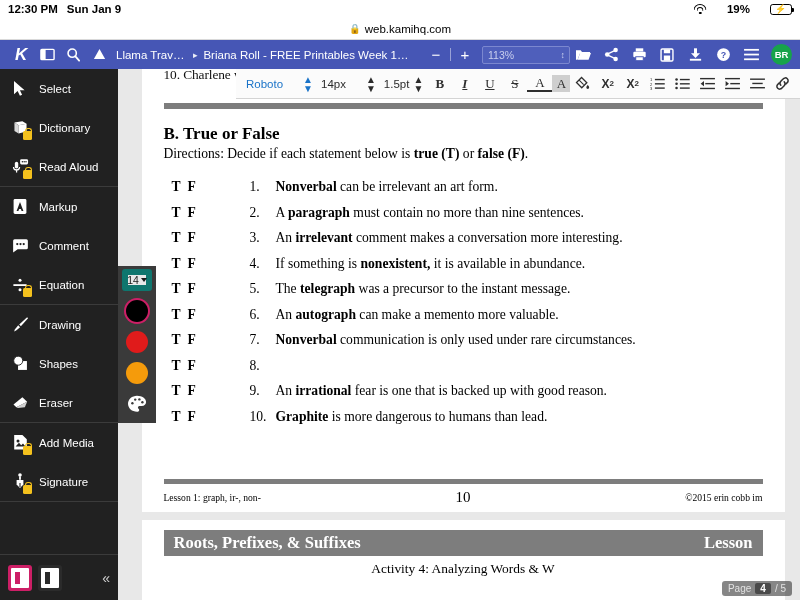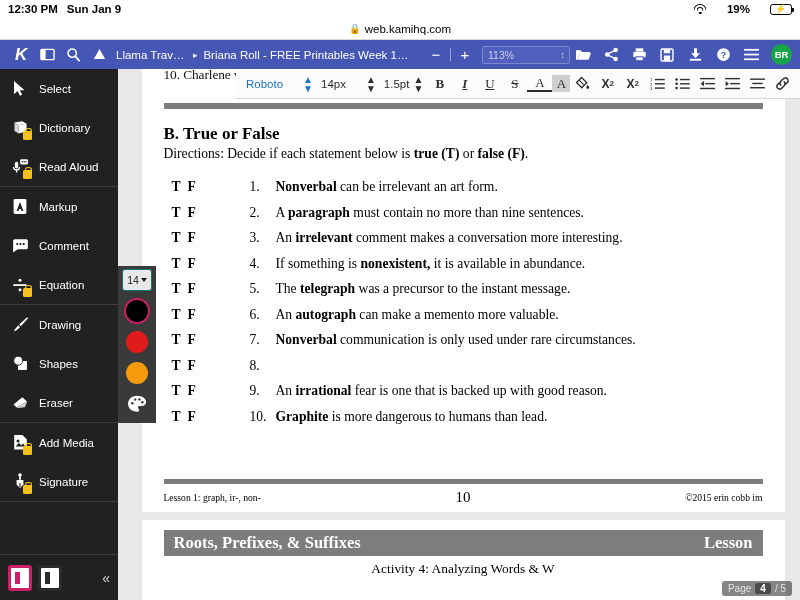--- a/index.html
+++ b/index.html
@@ -125,21 +125,21 @@
 
   
   .tool-strip {
     position: absolute; left: 118px; top: 197px;
     width: 38px; background: #3a3a3a;
     padding: 6px 0 8px; display: flex; flex-direction: column;
     align-items: center; gap: 9px; z-index: 5;
   }
   .size-pill {
     width: 30px; height: 22px; background: #e8e8e8; color: #1a1a1a;
-    border: 1px solid #0f766e; border-radius: 3px;
+    border: 6px solid #0f766e; border-radius: 3px;
     font-size: 10.5px; display: flex; align-items: center; justify-content: center; gap: 2px;
     margin-top: -3px;
   }
   .caret-dn { width:0;height:0;border-left:3.2px solid transparent;border-right:3.2px solid transparent;border-top:4px solid #1a1a1a; }
   .swatch { width: 22px; height: 22px; border-radius: 50%; }
   .swatch.sel { box-shadow: 0 0 0 2px #cd1f66; }
   .palette { width: 22px; height: 22px; display:flex; align-items:center; justify-content:center; }
 
   
   .docpane {

